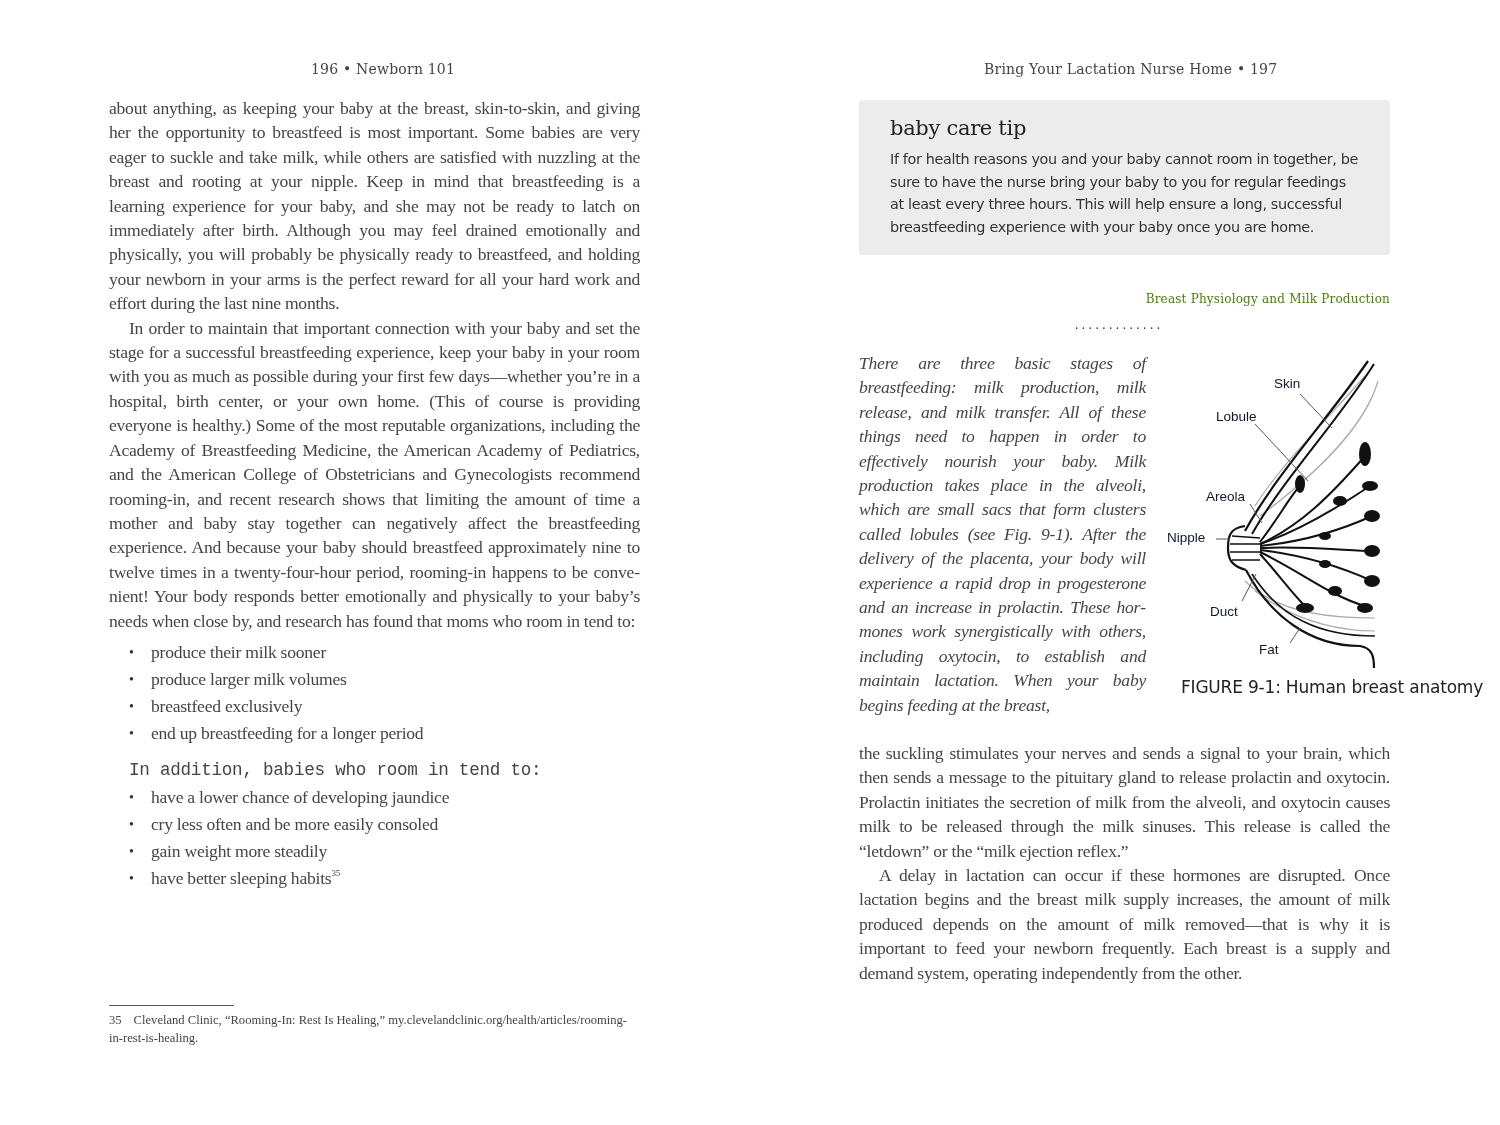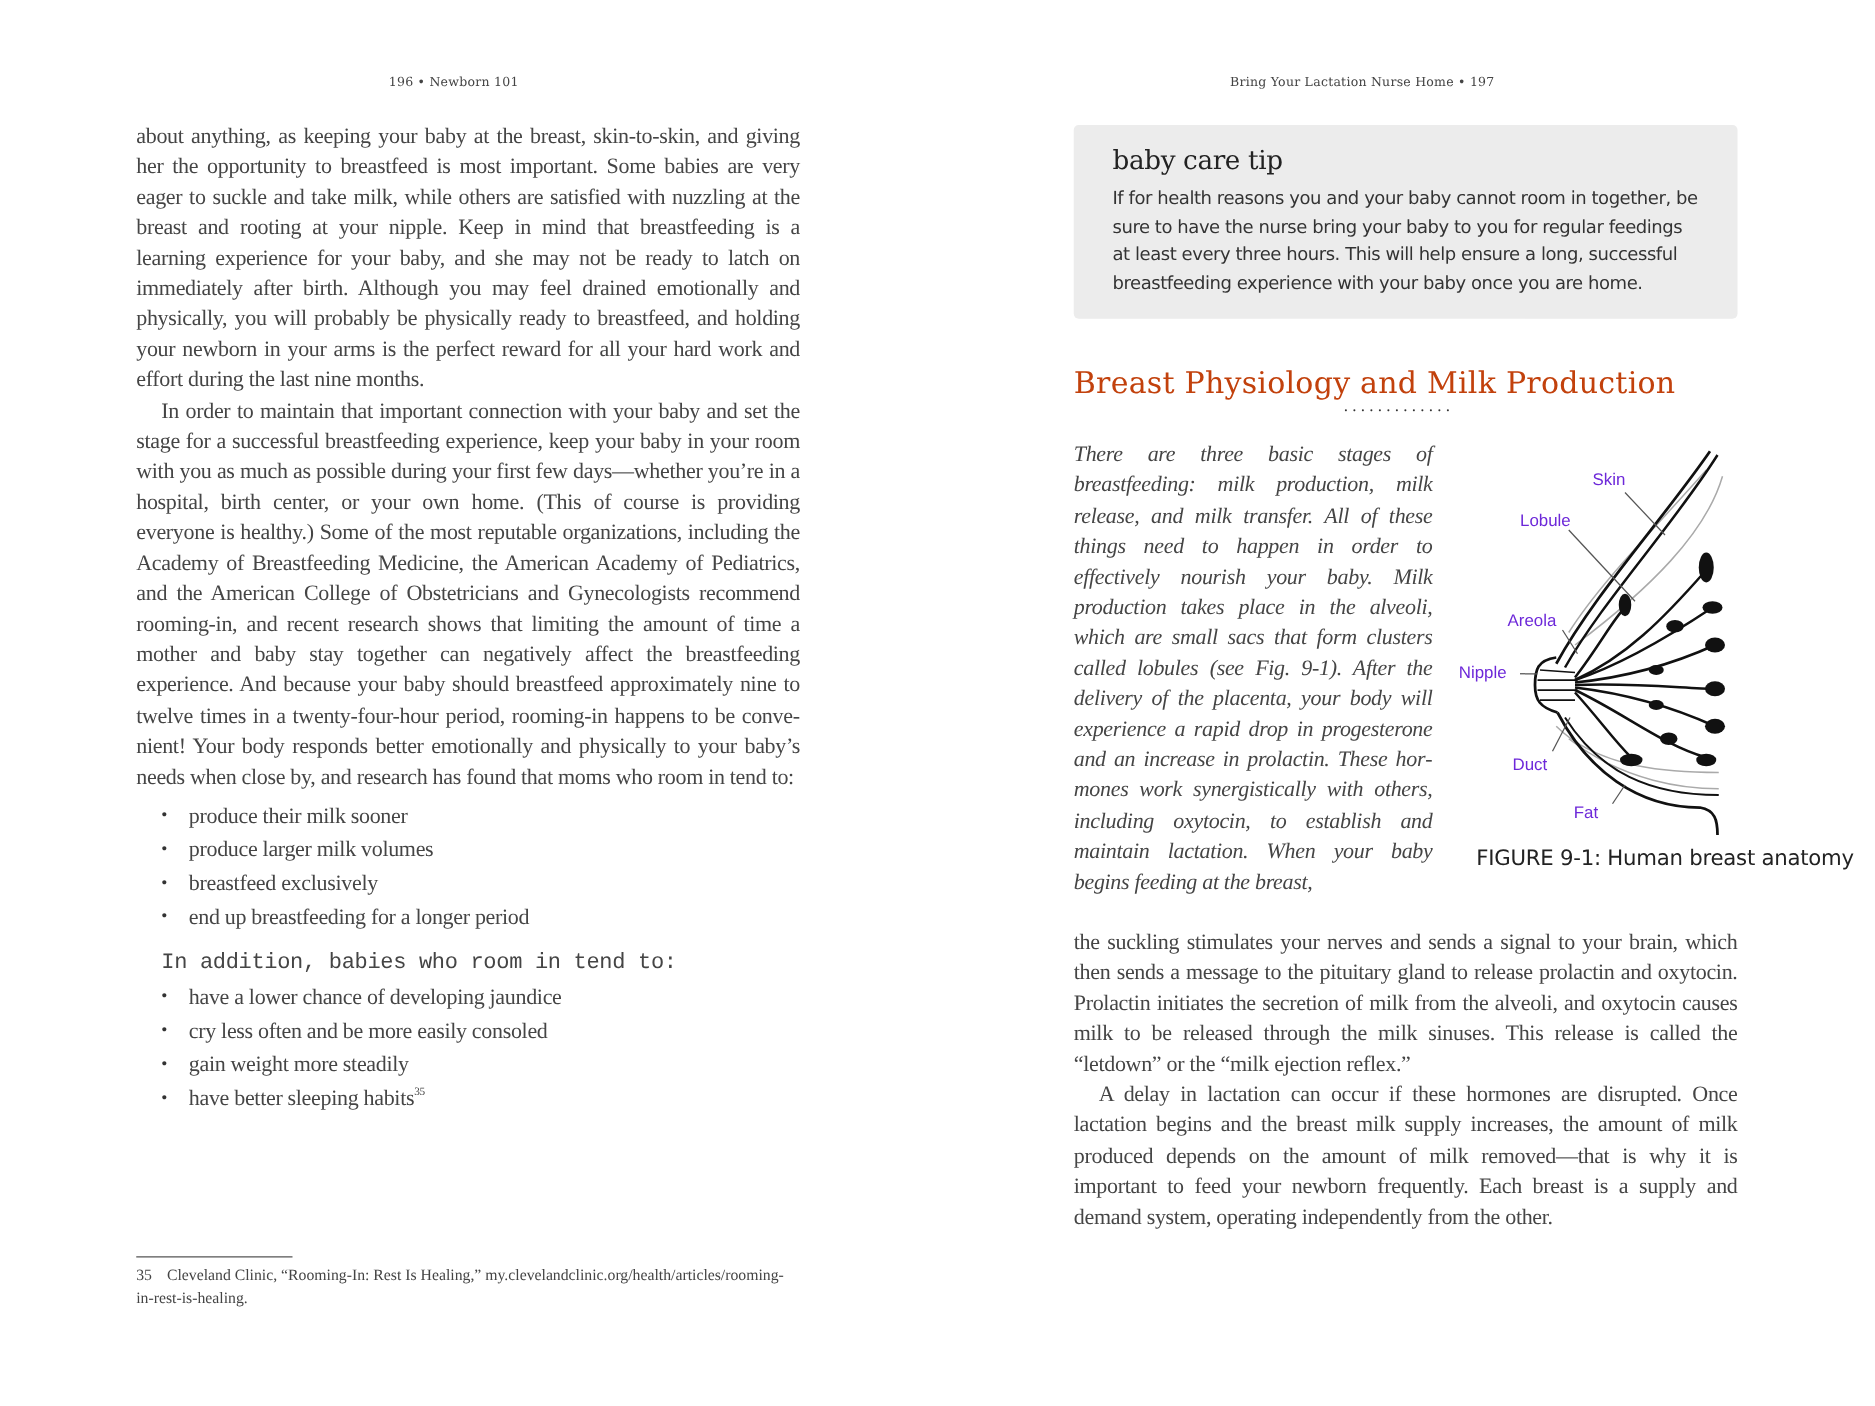--- a/index.html
+++ b/index.html
@@ -1,21 +1,21 @@
 <!DOCTYPE html>
 <html><head>
 <meta charset="utf-8">
 <style>
   html, body { margin: 0; padding: 0; background: #ffffff; }
   body { width: 1500px; height: 1125px; position: relative; overflow: hidden;
          font-family: "DejaVu Serif", "Liberation Serif", serif; color: #3d3d3d; }
   .page { position: absolute; top: 0; height: 1125px; }
   .page-left { left: 0; width: 750px; }
   .page-right { left: 750px; width: 750px; }
-  .running-head { position: absolute; top: 61px; font-size: 10px; letter-spacing: 0.2px; color: #444; white-space: nowrap;
+  .running-head { position: absolute; top: 61px; font-size: 14px; letter-spacing: 0.2px; color: #444; white-space: nowrap;
                   font-family: "DejaVu Serif", serif; }
   .rh-left { left: 311px; }
   .rh-right { left: 234px; }
   .body-text { font-size: 16.4px; line-height: 24.4px; text-align: justify; color: #454545; letter-spacing: -0.25px;
                font-family: "Liberation Serif", "DejaVu Serif", serif; font-size: 17.6px; }
   .col-left { position: absolute; left: 109px; width: 531px; top: 96px; }
   .col-left p { margin: 0; }
   .col-left p.indent { text-indent: 20px; }
   ul.bullets { list-style: none; margin: 6px 0 0 0; padding: 0; }
   ul.bullets li { position: relative; padding-left: 42px; height: 27px; line-height: 27px; text-align: left;
@@ -26,32 +26,32 @@
   .footnote-rule { position: absolute; left: 109px; top: 1005px; width: 125px; height: 1px; background: #555; }
   .footnote { position: absolute; left: 109px; top: 1011px; width: 520px; font-size: 12.6px; line-height: 18px; color: #444;
               font-family: "Liberation Serif", serif; }
   .footnote .fn-num { margin-right: 12px; }
 
   .tip-box { position: absolute; left: 109px; top: 100px; width: 531px; height: 155px; background: #ececec; border-radius: 4px; }
   .tip-title { position: absolute; left: 31px; top: 16px; font-size: 21px; color: #222; font-family: "DejaVu Serif", serif; letter-spacing: -0.3px; }
   .tip-text { position: absolute; left: 31px; top: 48px; width: 470px; font-size: 14.4px; line-height: 22.6px; color: #333;
               font-family: "DejaVu Sans", "Liberation Sans", sans-serif; letter-spacing: -0.35px; }
 
-  .section-heading { position: absolute; left: 109px; width: 531px; top: 292px; text-align: left; font-size: 24px; color: #c2410c;
+  .section-heading { position: absolute; left: 109px; width: 531px; top: 292px; text-align: right; font-size: 12px; color: #4d7c0f;
                      font-family: "DejaVu Serif", serif; letter-spacing: 0.2px; }
   .heading-dots { position: absolute; left: 313px; top: 318px; width: 112px; text-align: center; font-size: 12px; letter-spacing: 3px; color: #333; }
 
   .col-right-narrow { position: absolute; left: 109px; top: 351px; width: 287px; font-style: italic; }
   .col-right-narrow p, .col-right-full p { margin: 0; }
   .col-right-full { position: absolute; left: 109px; top: 741px; width: 531px; }
   .col-right-full p.indent { text-indent: 20px; }
 
   .figure { position: absolute; left: 410px; top: 356px; width: 230px; height: 350px; }
   .figure svg { position: absolute; left: 0; top: 0; }
-  .fig-label { position: absolute; font-family: "Liberation Sans", "DejaVu Sans", sans-serif; font-size: 13.5px; color: #6d28d9; }
+  .fig-label { position: absolute; font-family: "Liberation Sans", "DejaVu Sans", sans-serif; font-size: 13.5px; color: #0f172a; }
   .fig-caption { position: absolute; left: 21px; top: 321px; font-family: "DejaVu Sans", sans-serif; font-size: 17px; color: #222; white-space: nowrap; letter-spacing: -0.2px; }
 </style>
 </head>
 <body>
 
 <div class="page page-left">
   <div class="running-head rh-left">196 • Newborn 101</div>
 
   <div class="col-left body-text">
     <p>about anything, as keeping your baby at the breast, skin-to-skin, and giving her the opportunity to breastfeed is most important. Some babies are very eager to suckle and take milk, while others are satis­fied with nuzzling at the breast and rooting at your nipple. Keep in mind that breastfeeding is a learning experience for your baby, and she may not be ready to latch on immediately after birth. Although you may feel drained emotionally and physically, you will probably be physically ready to breastfeed, and holding your newborn in your arms is the perfect reward for all your hard work and effort during the last nine months.</p>

